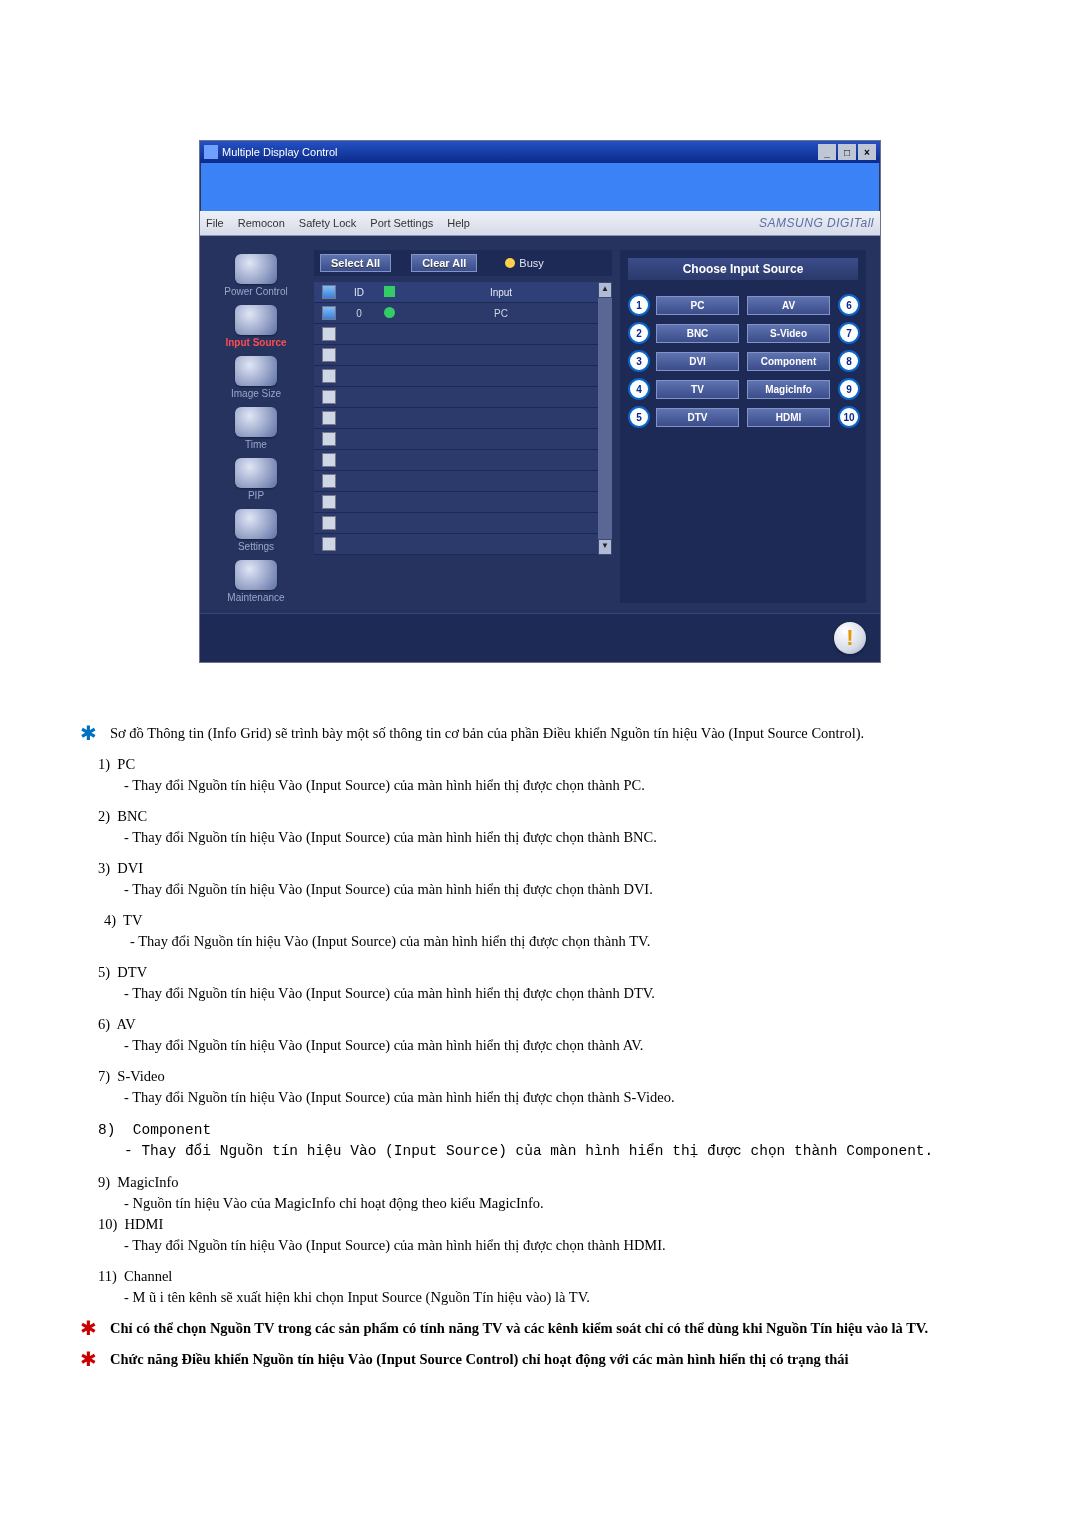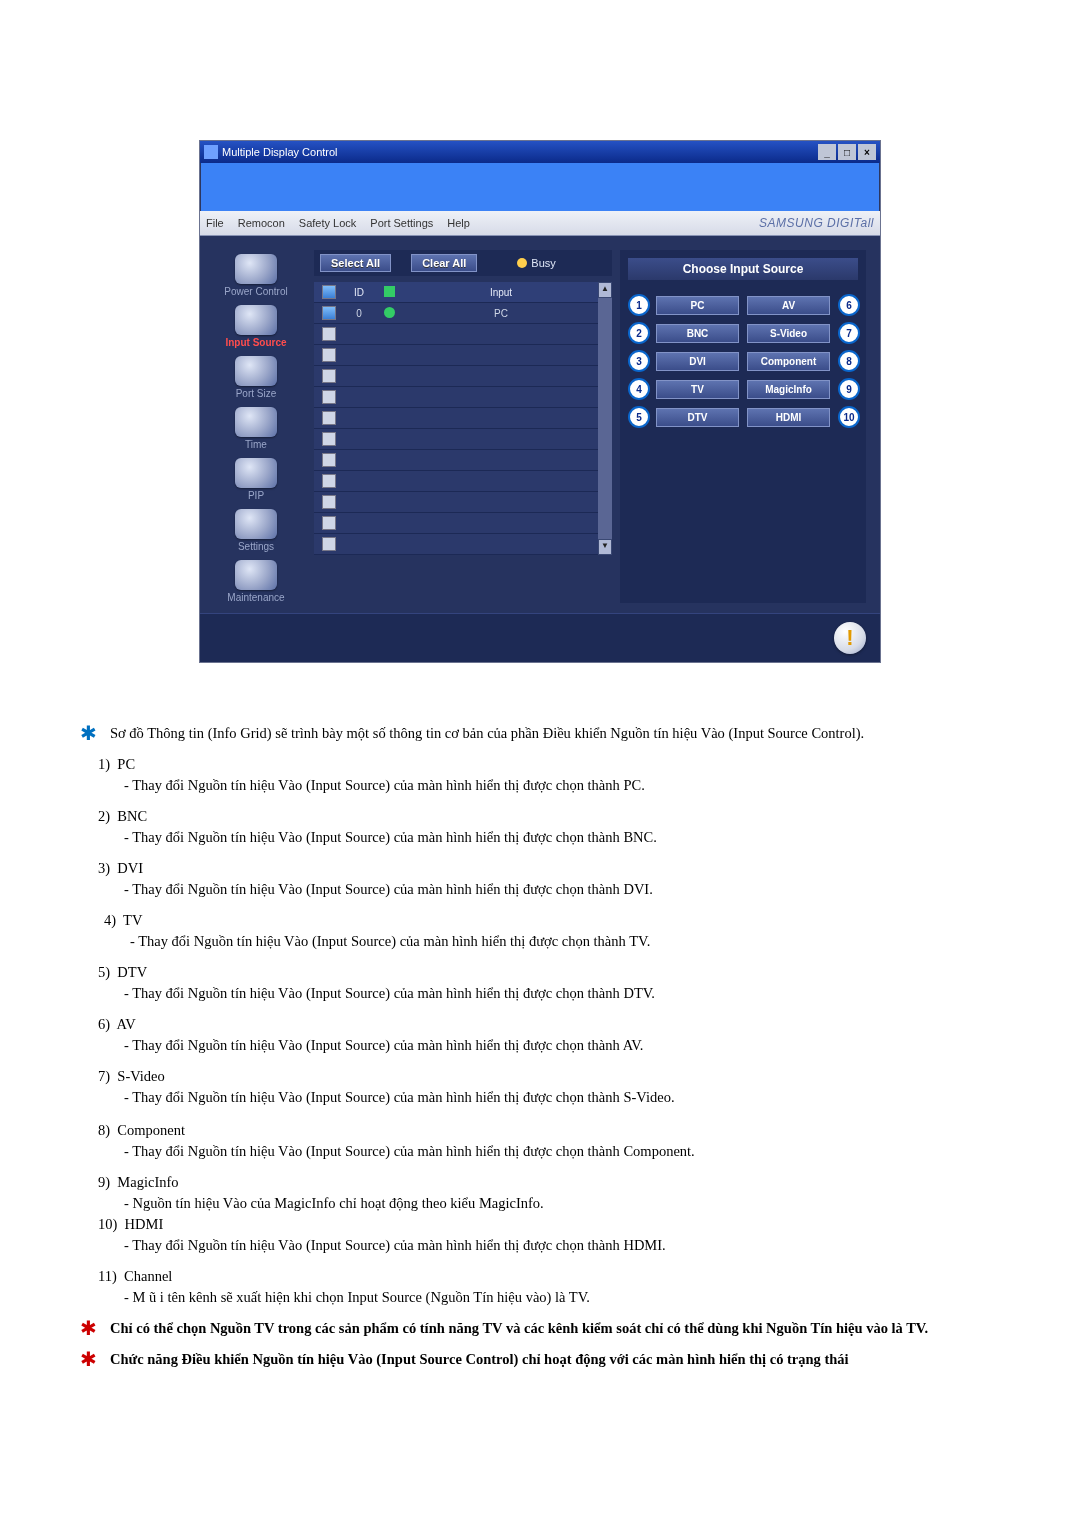--- a/index.html
+++ b/index.html
@@ -91,21 +91,21 @@
     background:#1d2a55;
     padding:4px 6px;
   }
   .tb-btn {
     font-size:11px; font-weight:bold; color:#fff;
     background:linear-gradient(#5e73b0,#3b4d8a);
     border:1px solid #8293c7;
     padding:2px 10px;
     text-shadow:0 1px 0 #333;
   }
-  .busy {display:flex; align-items:center; gap:4px; font-size:11px; color:#dfe6f6; margin-left:20px;}
+  .busy {display:flex; align-items:center; gap:4px; font-size:11px; color:#dfe6f6; margin-left:8px;}
   .busy-dot{width:10px;height:10px;border-radius:50%;background:#ffcf4d;}
   .grid-wrap{display:flex; background:#1a2650;}
   .grid {
     flex:1;
     background:#2b396b;
   }
   .grid-head, .grid-row {
     display:grid;
     grid-template-columns: 30px 30px 30px 1fr;
     align-items:center;
@@ -200,21 +200,21 @@
         <div class="sb-item">
           <div class="sb-icon"></div>
           <span>Power Control</span>
         </div>
         <div class="sb-item active">
           <div class="sb-icon"></div>
           <span>Input Source</span>
         </div>
         <div class="sb-item">
           <div class="sb-icon"></div>
-          <span>Port Size</span>
+          <span>Image Size</span>
         </div>
         <div class="sb-item">
           <div class="sb-icon"></div>
           <span>Time</span>
         </div>
         <div class="sb-item">
           <div class="sb-icon"></div>
           <span>PIP</span>
         </div>
         <div class="sb-item">
@@ -391,21 +391,21 @@
           <div class="sub" style="margin-left: 26px;">- Thay đổi Nguồn tín hiệu Vào (Input Source) của màn hình hiển thị được chọn thành DTV.</div>
         </div>
         <div style="margin: 0px 0px 10px 18px;">
           <div><span>6)</span>&nbsp; <span>AV</span></div>
           <div class="sub" style="margin-left: 26px;">- Thay đổi Nguồn tín hiệu Vào (Input Source) của màn hình hiển thị được chọn thành AV.</div>
         </div>
         <div style="margin: 0px 0px 10px 18px;">
           <div><span>7)</span>&nbsp; <span>S-Video</span></div>
           <div class="sub" style="margin-left: 26px;">- Thay đổi Nguồn tín hiệu Vào (Input Source) của màn hình hiển thị được chọn thành S-Video.</div>
         </div>
-        <div style="margin: 12px 0px 10px 18px;">
+        <div style="margin: 12px 0px 10px 18px; font-family: Liberation Mono, monospace;">
           <div><span>8)</span>&nbsp; <span>Component</span></div>
           <div class="sub" style="margin-left: 26px;">- Thay đổi Nguồn tín hiệu Vào (Input Source) của màn hình hiển thị được chọn thành Component.</div>
         </div>
         <div style="margin: 0px 0px 0 18px;">
           <div><span>9)</span>&nbsp; <span>MagicInfo</span></div>
           <div class="sub" style="margin-left: 26px;">- Nguồn tín hiệu Vào của MagicInfo chỉ hoạt động theo kiểu MagicInfo.</div>
         </div>
         <div style="margin: 0px 0px 10px 18px;">
           <div><span>10)</span>&nbsp; <span>HDMI</span></div>
           <div class="sub" style="margin-left: 26px;">- Thay đổi Nguồn tín hiệu Vào (Input Source) của màn hình hiển thị được chọn thành HDMI.</div>

